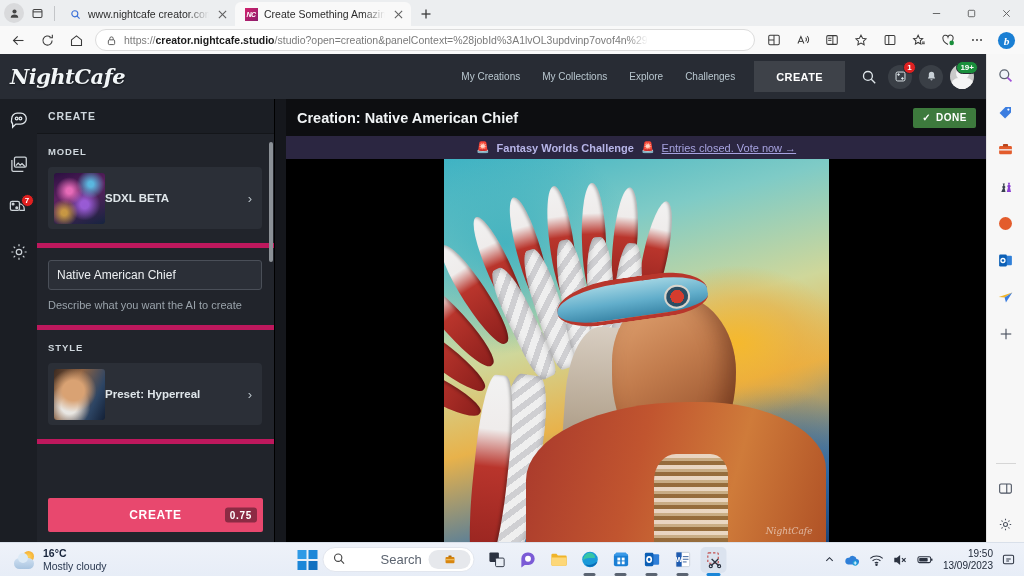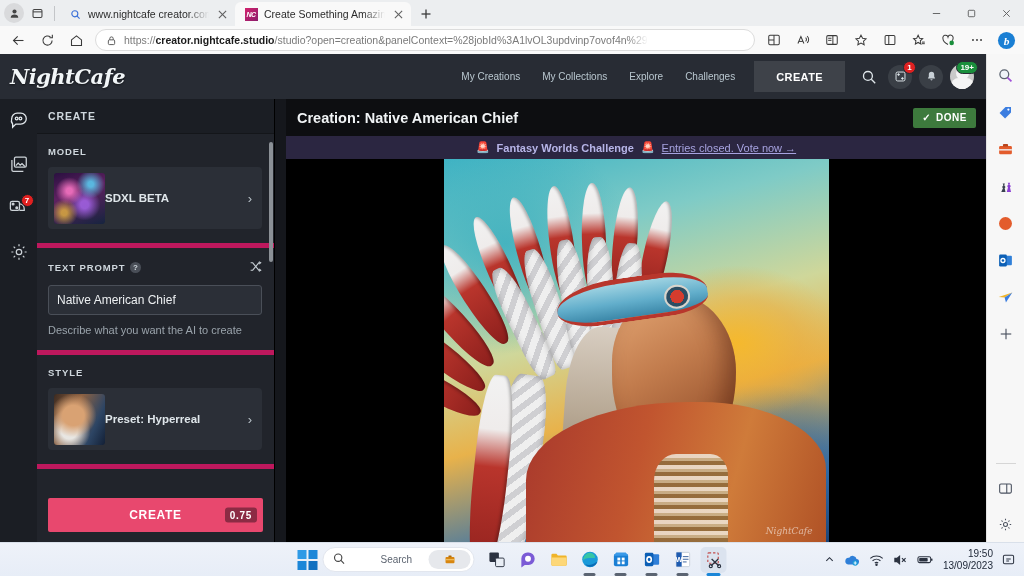--- a/index.html
+++ b/index.html
@@ -305,21 +305,21 @@
   .win-logo i { background: #1b86d8; display: block; }
   .win-logo i:nth-child(1){ background:#2f9ae6; }
   .win-logo i:nth-child(2){ background:#1b86d8; }
   .win-logo i:nth-child(3){ background:#1b86d8; }
   .win-logo i:nth-child(4){ background:#0f6fc0; }
   .searchbox {
     width: 152px; height: 25px; background: #fff; border-radius: 13px;
     display: flex; align-items: center; padding: 0 3px 0 9px; gap: 6px; margin-right: 4px;
     border: 1px solid #e2e6ee;
   }
-  .searchbox span { font-size: 10px; color: #5c6470; flex: 1; }
+  .searchbox span { font-size: 13px; color: #5c6470; flex: 1; }
   .search-pill { width: 26px; height: 19px; border-radius: 10px; background: #e6e8ec;
     display: flex; align-items: center; justify-content: center; }
   .tbapp { width: 26px; height: 26px; display: flex; align-items: center; justify-content: center; position: relative; }
   .tbapp.open::after { content:""; position:absolute; bottom:-3px; left:50%; transform:translateX(-50%);
     width:12px; height:2.5px; border-radius:2px; background:#5b6472; }
   .tbapp.active { background: #dbe3ef; border-radius: 5px; }
   .tbapp.active::after { content:""; position:absolute; bottom:-3px; left:50%; transform:translateX(-50%);
     width:14px; height:2.5px; border-radius:2px; background:#1b86d8; }
 
   .tray { margin-left: auto; display: flex; align-items: center; gap: 9px; padding-right: 9px; }
@@ -576,32 +576,20 @@
           <div class="section">
             <div class="section-title">MODEL</div>
             <div class="card">
               <div class="card-thumb thumb-sdxl"></div>
               <div class="card-label">SDXL BETA</div>
               <div class="chev">›</div>
             </div>
           </div>
 
           <div class="section">
-            <div class="section-title">
-              <span>TEXT PROMPT</span>
-              <span class="help-dot">?</span>
-              <span class="shuffle-ic">
-                <svg width="13" height="13" viewBox="0 0 16 16" fill="none" stroke="#c6ced4" stroke-width="1.3">
-                    <path d="M2 3.5h2.6L12 12.5h2"></path>
-                    <path d="M2 12.5h2.6L12 3.5h2"></path>
-                    <polyline points="12.2,2 14.4,3.5 12.2,5"></polyline>
-                    <polyline points="12.2,11 14.4,12.5 12.2,14"></polyline>
-                  </svg>
-              </span>
-            </div>
             <input class="prompt-input" value="Native American Chief" style="">
             <div class="prompt-hint">Describe what you want the AI to create</div>
           </div>
 
           <div class="section">
             <div class="section-title">STYLE</div>
             <div class="card">
               <div class="card-thumb thumb-hyper"></div>
               <div class="card-label">Preset: Hyperreal</div>
               <div class="chev">›</div>
@@ -739,20 +727,30 @@
       <div class="es-icon">
         <svg width="15" height="15" viewBox="0 0 18 18" fill="none" stroke="#4b5260" stroke-width="1.25">
             <circle cx="9" cy="9" r="2.4"></circle>
             <path d="M9 2.2v1.8M9 14v1.8M2.2 9H4M14 9h1.8M4.2 4.2l1.3 1.3M12.5 12.5l1.3 1.3M13.8 4.2l-1.3 1.3M5.5 12.5l-1.3 1.3"></path>
           </svg>
       </div>
     </div>
   </div>
 
   <div class="taskbar">
+    <div class="weather">
+      <div class="weather-ic">
+        <div class="w-sun"></div>
+          <div class="w-cloud"></div>
+      </div>
+      <div class="weather-txt">
+        <div class="weather-t">16°C</div>
+        <div class="weather-d">Mostly cloudy</div>
+      </div>
+    </div>
 
     <div class="tb-center">
       <div class="win-logo">
           <i></i>
           <i></i>
           <i></i>
           <i></i>
         </div>
       <div class="searchbox">
         <span>

